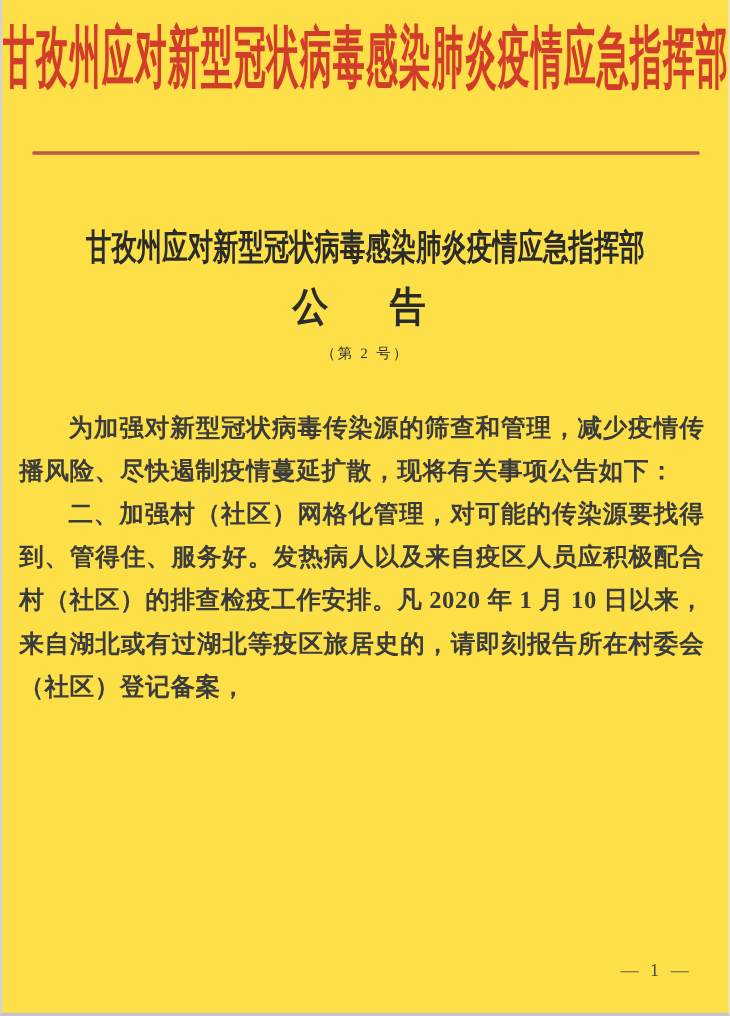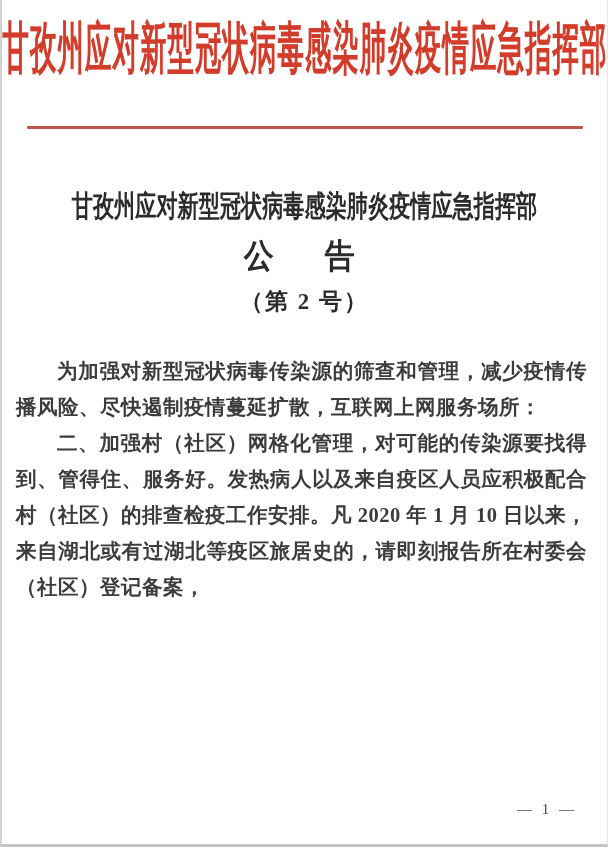--- a/index.html
+++ b/index.html
@@ -6,21 +6,21 @@
     margin: 0;
     padding: 0;
     background: #e9e9e9;
     font-family: "Liberation Serif", "DejaVu Serif", serif;
   }
   .page {
     position: relative;
     width: 608px;
     height: 847px;
     margin: 0 auto;
-    background: #ffffff;
+    background: #fde047;
     overflow: hidden;
     box-sizing: border-box;
     border-left: 2px solid #d2d2d2;
     border-bottom: 3px solid #c4c4c4;
     border-right: 1px solid #e6e6e6;
   }
   
   .banner {
     margin-top: 16px;
     height: 64px;
@@ -64,22 +64,22 @@
   .doc-subtitle {
     margin: 14px 0 0 0;
     font-size: 30px;
     font-weight: bold;
     letter-spacing: 0.35em;
     transform: scaleY(1.1);
     transform-origin: center center;
   }
   .doc-number {
     margin: 9px 0 0 0;
-    font-size: 23px;
-    font-weight: bold;
+    font-size: 12px;
+    font-weight: normal;
     letter-spacing: 2px;
   }
   
   .body-text {
     margin-top: 36px;
     padding: 0 20px 0 14px;
     color: #3c3c3c;
   }
   .body-text p {
     margin: 0;
@@ -112,19 +112,19 @@
 
   <div class="red-divider"></div>
 
   <div class="title-block">
     <div class="doc-title">甘孜州应对新型冠状病毒感染肺炎疫情应急指挥部</div>
     <div class="doc-subtitle">公　告</div>
     <div class="doc-number">（第 2 号）</div>
   </div>
 
   <div class="body-text">
-    <p>为加强对新型冠状病毒传染源的筛查和管理，减少疫情传播风险、尽快遏制疫情蔓延扩散，互联网上网服务场所：</p>
+    <p>为加强对新型冠状病毒传染源的筛查和管理，减少疫情传播风险、尽快遏制疫情蔓延扩散，现将有关事项公告如下：</p>
     <p>二、加强村（社区）网格化管理，对可能的传染源要找得到、管得住、服务好。发热病人以及来自疫区人员应积极配合村（社区）的排查检疫工作安排。凡 2020 年 1 月 10 日以来，来自湖北或有过湖北等疫区旅居史的，请即刻报告所在村委会（社区）登记备案，</p>
   </div>
 
   <div class="page-number">— 1 —</div>
 
 </div>
 
 </body></html>

